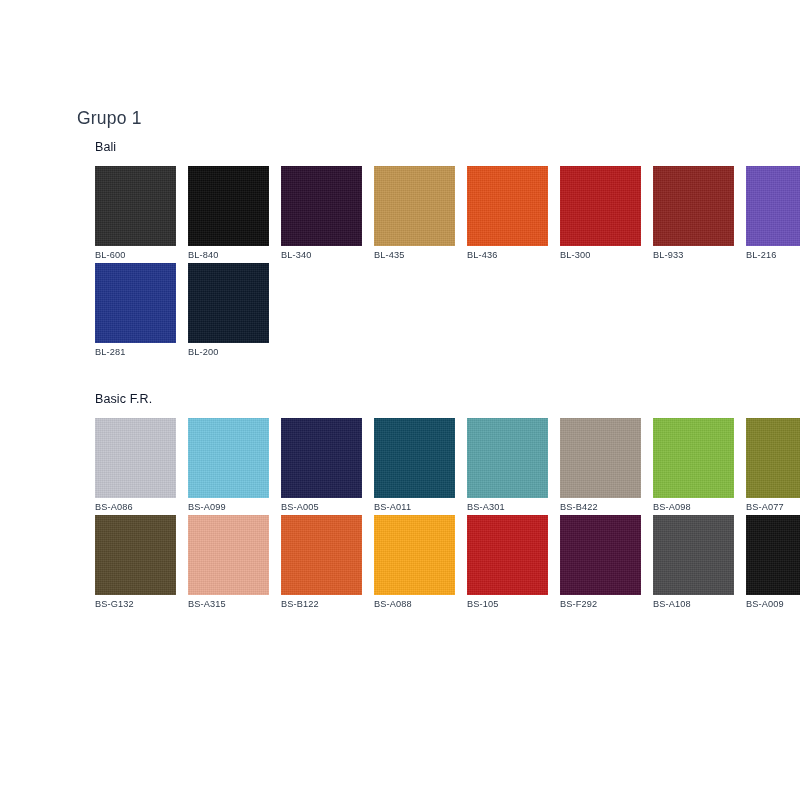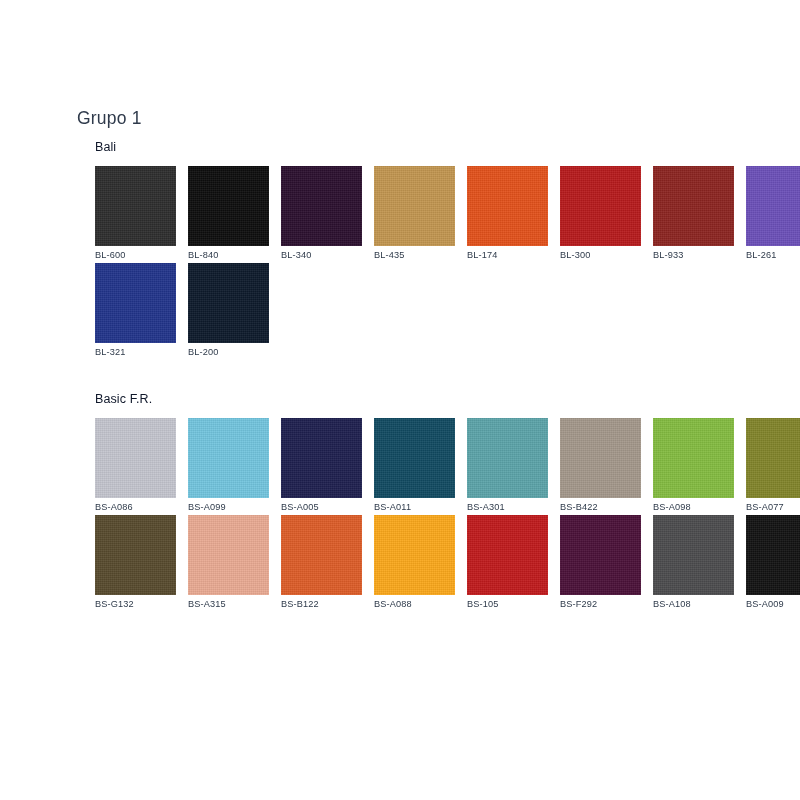--- a/index.html
+++ b/index.html
@@ -112,37 +112,37 @@
         <div class="swatch-cell">
           <div class="swatch-chip" style="background-color: rgb(43, 15, 46);"></div>
           <div class="swatch-label">BL-340</div>
         </div>
         <div class="swatch-cell">
           <div class="swatch-chip" style="background-color: rgb(193, 149, 79);"></div>
           <div class="swatch-label">BL-435</div>
         </div>
         <div class="swatch-cell">
           <div class="swatch-chip" style="background-color: rgb(226, 81, 27);"></div>
-          <div class="swatch-label">BL-174</div>
+          <div class="swatch-label">BL-436</div>
         </div>
         <div class="swatch-cell">
           <div class="swatch-chip" style="background-color: rgb(182, 26, 28);"></div>
           <div class="swatch-label">BL-300</div>
         </div>
         <div class="swatch-cell">
           <div class="swatch-chip" style="background-color: rgb(139, 36, 32);"></div>
           <div class="swatch-label">BL-933</div>
         </div>
         <div class="swatch-cell">
           <div class="swatch-chip" style="background-color: rgb(107, 79, 184);"></div>
-          <div class="swatch-label">BL-261</div>
+          <div class="swatch-label">BL-216</div>
         </div>
         <div class="swatch-cell">
           <div class="swatch-chip" style="background-color: rgb(33, 52, 138);"></div>
-          <div class="swatch-label">BL-321</div>
+          <div class="swatch-label">BL-281</div>
         </div>
         <div class="swatch-cell">
           <div class="swatch-chip" style="background-color: rgb(13, 26, 43);"></div>
           <div class="swatch-label">BL-200</div>
         </div>
       </div>
   </div>
 
   <div class="section section-basic">
     <div class="section-title">Basic F.R.</div>

